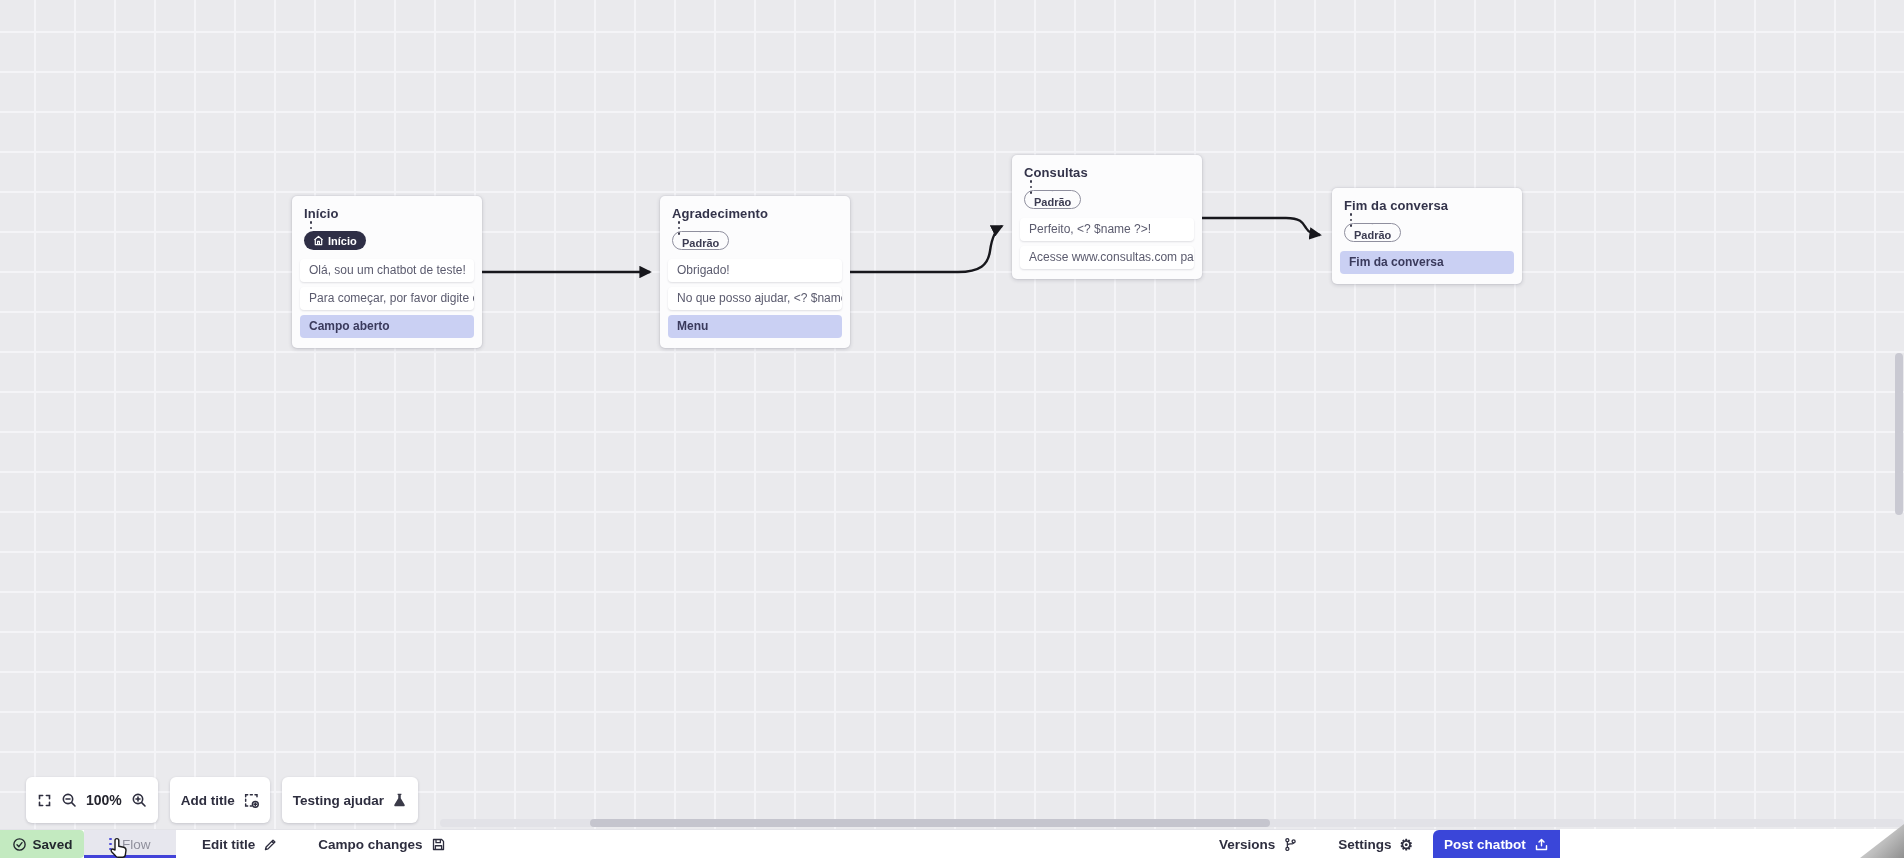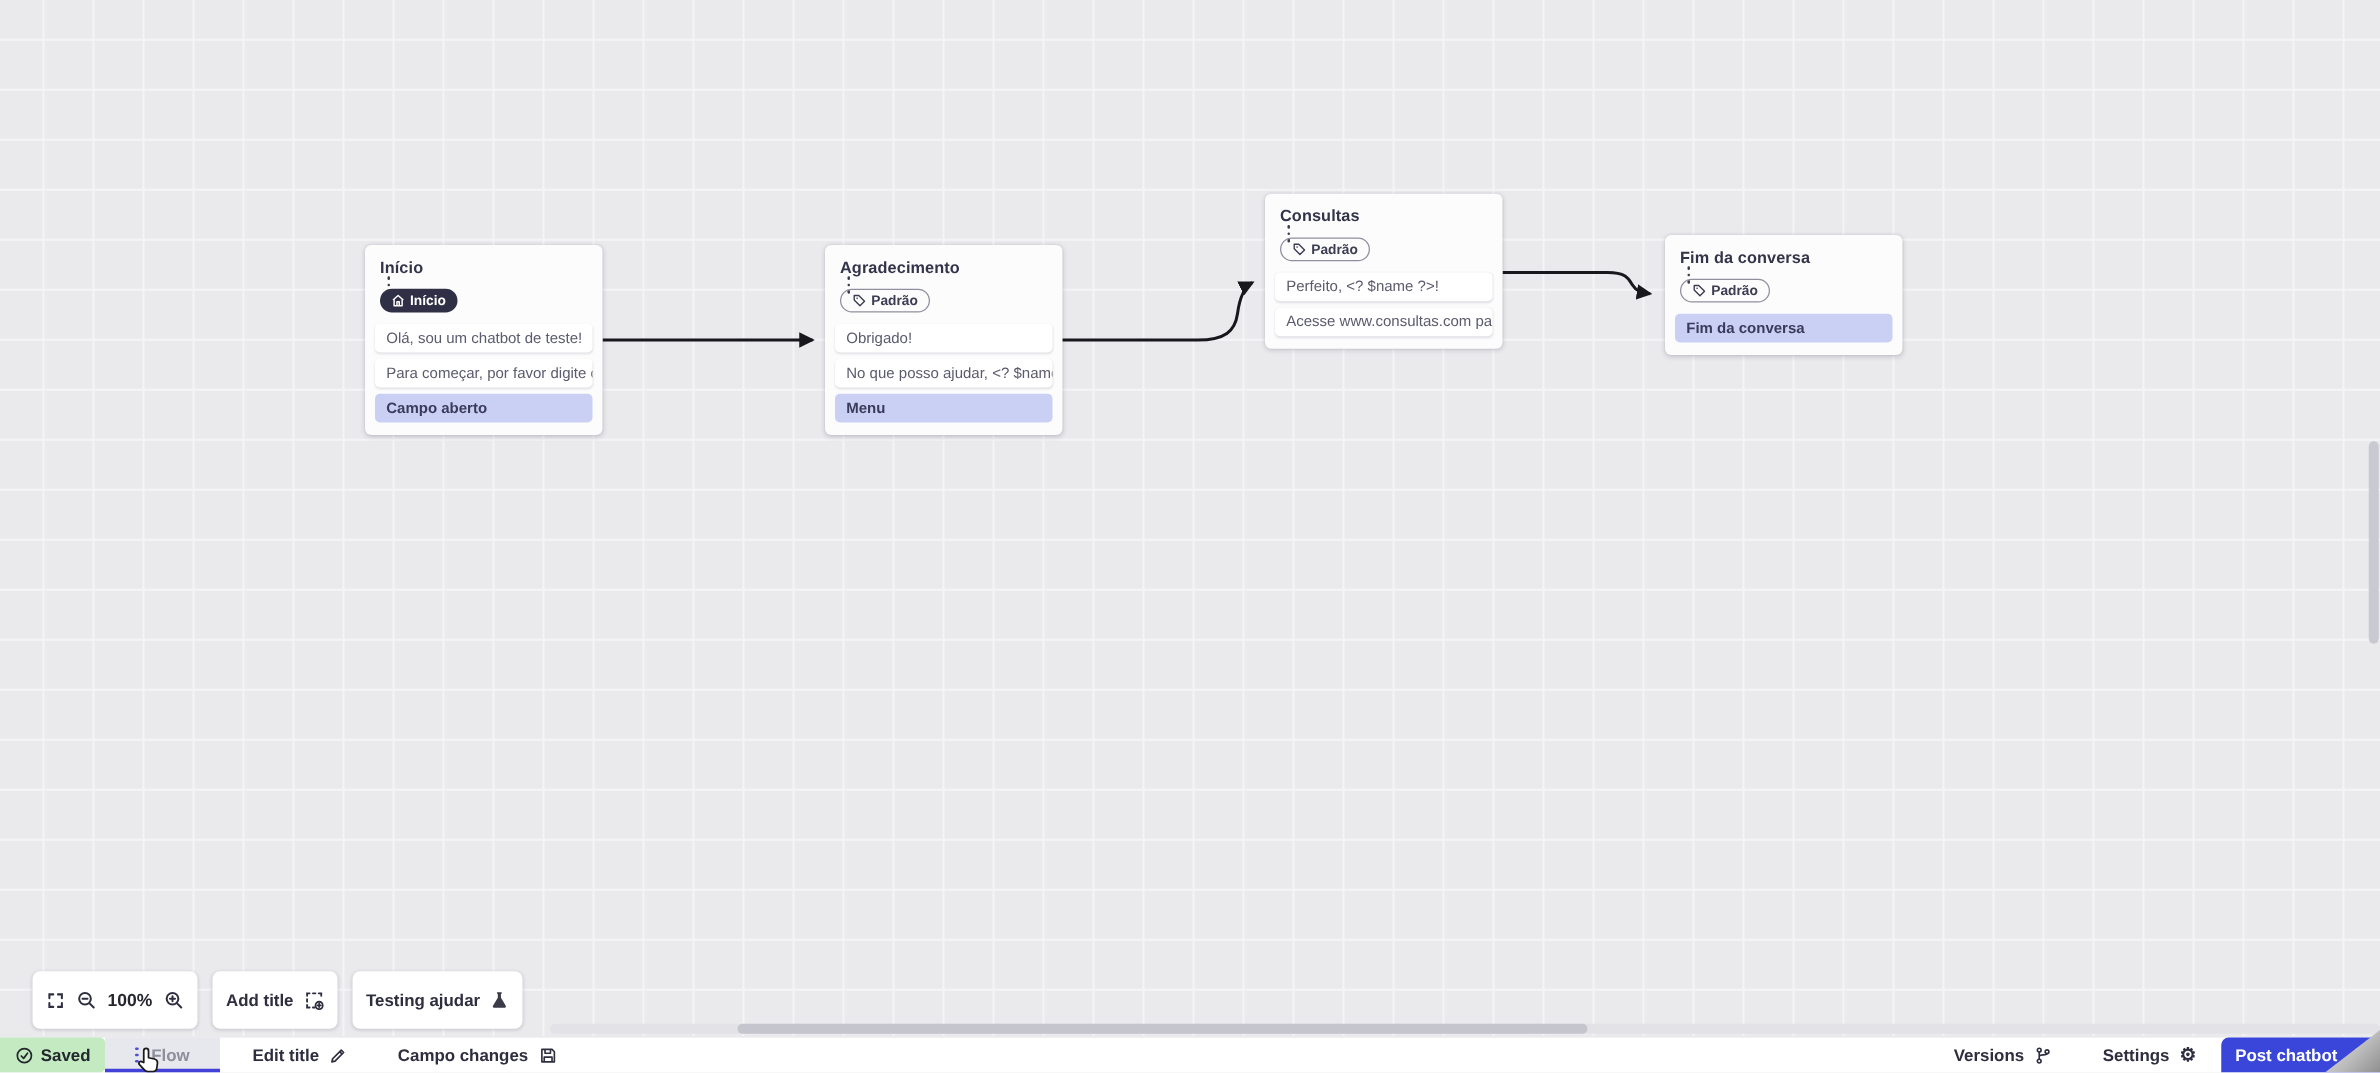--- a/index.html
+++ b/index.html
@@ -29,21 +29,21 @@
     box-shadow:0 1px 4px rgba(30,30,50,.18), 0 0 0 1px rgba(30,30,50,.03);
     padding:10px 8px 10px 8px;
   }
   .node-header { display:flex; align-items:flex-start; justify-content:space-between; padding:0 2px 0 4px; height:18px;flex-direction:column; }
   .node-title { font-size:13px; font-weight:700; color:#33334a; letter-spacing:.1px; }
   .kebab { width:14px; height:16px; display:flex; flex-direction:column; align-items:center; justify-content:center; gap:3px; cursor:pointer; }
   .kebab i { width:2.6px; height:2.6px; border-radius:50%; background:#3c3c4c; display:block; }
   .badge-row { margin:7px 0 0 4px; height:19px; display:flex; }
   .badge { display:inline-flex; align-items:center; gap:4px; height:19px; padding:0 9px; border-radius:10px; font-size:11px; font-weight:700; }
   .badge.dark { background:#2f2f46; color:#fff; }
-  .badge.outline { background:transparent; border:1.2px solid #8f8f9e; color:#3c3c52; }
+  .badge.outline { background:transparent; border:1.2px solid #8f8f9e; color:#3c3c52;flex-direction:column; }
   .rows { margin-top:9px; display:flex; flex-direction:column; gap:5px; }
   .row {
     height:23px; line-height:23px; border-radius:4px; padding:0 9px;
     background:#fff; color:#5b5b6e; font-size:12px;
     box-shadow:0 1px 2px rgba(25,25,45,.13);
     white-space:nowrap; overflow:hidden; cursor:pointer;
   }
   .row.lavender { background:#cad0f3; color:#3a3a5c; font-weight:700; box-shadow:none; }
 
   
@@ -58,34 +58,34 @@
     box-shadow:0 1px 3px rgba(30,30,50,.18);
     display:flex; align-items:center; gap:8px; padding:0 11px;
     font-size:13.5px; font-weight:700; color:#2e2e3f; cursor:pointer;
   }
   .tool-group { cursor:default; gap:9px; }
   .zoom-level { font-size:14px; font-weight:700; color:#26262f; }
   .icon-btn { display:flex; align-items:center; cursor:pointer; }
 
   
   .statusbar {
-    position:absolute; left:0; top:829px; width:1904px; height:29px;
+    position:absolute; left:0; top:829px; width:1560px; height:29px;
     background:#fff; border-top:1px solid #e3e3e8;
     display:flex; align-items:stretch; z-index:5; font-size:13.5px;
   }
   .sb-left { display:flex; align-items:stretch; flex:1; }
   .sb-right { display:flex; align-items:stretch; }
   .saved-chip {
     width:84px; background:#c3eac0; display:flex; align-items:center; justify-content:center; gap:6px;
     color:#23282e; font-weight:700; border-radius:0 4px 4px 0;
   }
   .flow-tab {
     width:92px; background:#e7e7ee; position:relative;
     display:flex; align-items:center; justify-content:center; gap:10px;
-    color:#8f8f9c; font-weight:700; cursor:pointer;
+    color:#8f8f9c; font-weight:400; cursor:pointer;
   }
   .flow-tab::after { content:""; position:absolute; left:0; right:0; bottom:0; height:3px; background:#4242d8; }
   .flow-kebab { display:flex; flex-direction:column; gap:2.5px; }
   .flow-kebab i { width:2.6px; height:2.6px; border-radius:50%; background:#4d4dd8; display:block; }
   .sb-btn { display:flex; align-items:center; gap:8px; padding:0 14px; margin-left:12px; color:#2e2e3f; font-weight:700; cursor:pointer; background:transparent; border:none; font-size:13.5px; font-family:inherit; }
   .sb-btn.right { margin-left:0; padding:0 20px; }
   .gear-glyph { font-size:15px; line-height:1; color:#2e2e3f; }
   .post-btn {
     width:127px; background:#3a46d9; color:#fff; font-weight:700; font-size:13.5px;
     display:flex; align-items:center; justify-content:center; gap:8px;

